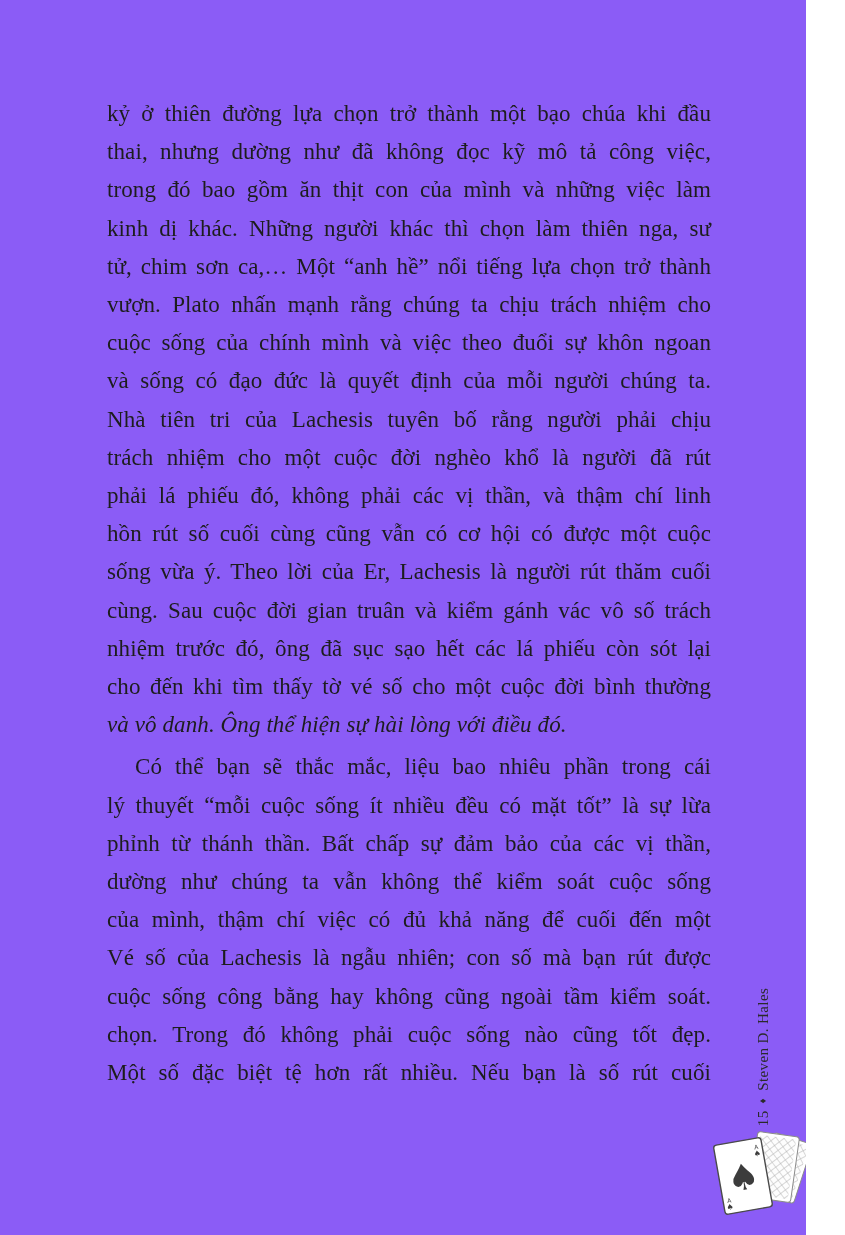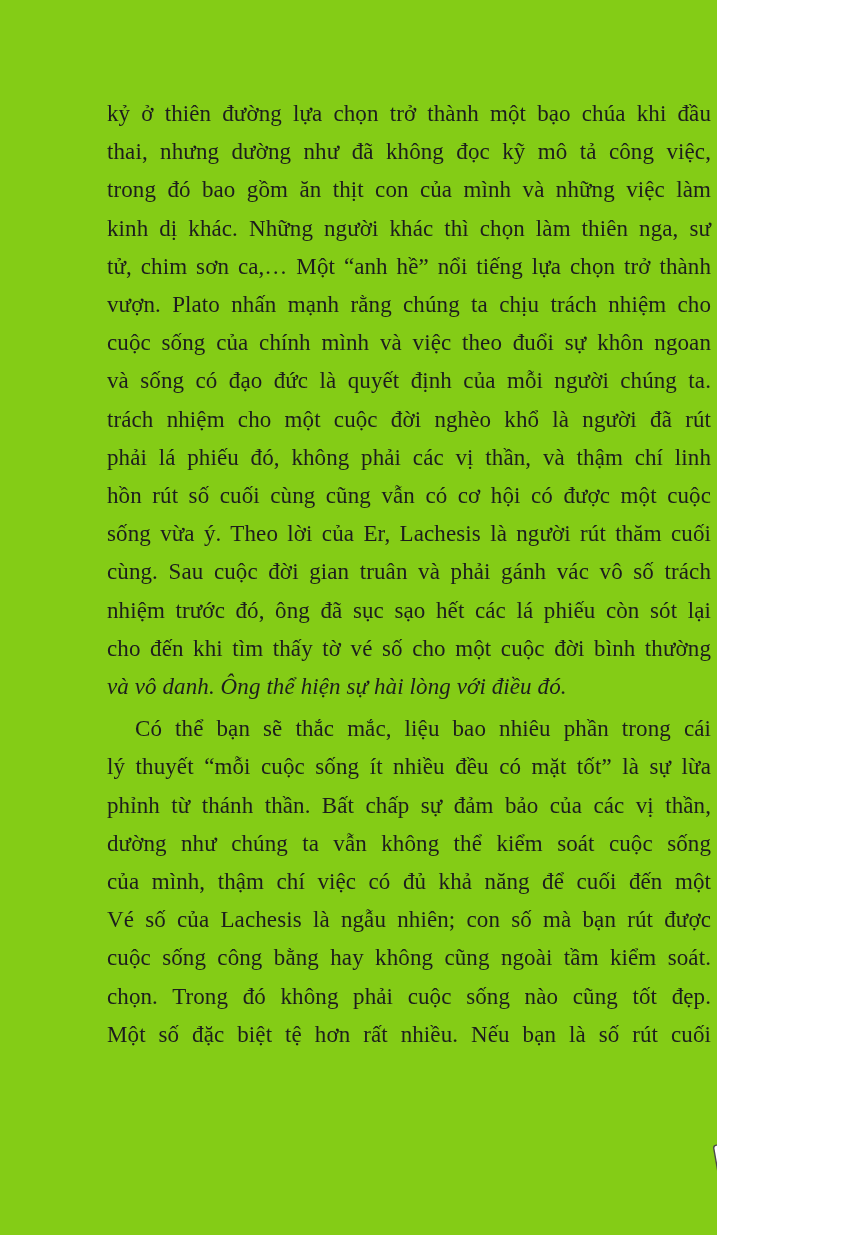--- a/index.html
+++ b/index.html
@@ -2,23 +2,23 @@
 <html><head>
 <meta charset="utf-8">
 <style>
   html, body {
     margin: 0;
     padding: 0;
     background: #ffffff;
   }
   .page {
     position: relative;
-    width: 717px;
+    width: 806px;
     height: 1235px;
-    background: #84cc16;
+    background: #8b5cf6;
     font-family: "Liberation Serif", "DejaVu Serif", serif;
     color: #1d1d1d;
     overflow: hidden;
   }
   .text-block {
     position: absolute;
     left: 107px;
     top: 95px;
     width: 604px;
     font-size: 23px;
@@ -73,25 +73,26 @@
   <main class="text-block">
       <div class="paragraph">
         <div class="line">kỷ ở thiên đường lựa chọn trở thành một bạo chúa khi đầu</div>
         <div class="line">thai, nhưng dường như đã không đọc kỹ mô tả công việc,</div>
         <div class="line">trong đó bao gồm ăn thịt con của mình và những việc làm</div>
         <div class="line">kinh dị khác. Những người khác thì chọn làm thiên nga, sư</div>
         <div class="line">tử, chim sơn ca,… Một “anh hề” nổi tiếng lựa chọn trở thành</div>
         <div class="line">vượn. Plato nhấn mạnh rằng chúng ta chịu trách nhiệm cho</div>
         <div class="line">cuộc sống của chính mình và việc theo đuổi sự khôn ngoan</div>
         <div class="line">và sống có đạo đức là quyết định của mỗi người chúng ta.</div>
+        <div class="line">Nhà tiên tri của Lachesis tuyên bố rằng người phải chịu</div>
         <div class="line">trách nhiệm cho một cuộc đời nghèo khổ là người đã rút</div>
         <div class="line">phải lá phiếu đó, không phải các vị thần, và thậm chí linh</div>
         <div class="line">hồn rút số cuối cùng cũng vẫn có cơ hội có được một cuộc</div>
         <div class="line">sống vừa ý. Theo lời của Er, Lachesis là người rút thăm cuối</div>
-        <div class="line">cùng. Sau cuộc đời gian truân và phải gánh vác vô số trách</div>
+        <div class="line">cùng. Sau cuộc đời gian truân và kiểm gánh vác vô số trách</div>
         <div class="line">nhiệm trước đó, ông đã sục sạo hết các lá phiếu còn sót lại</div>
         <div class="line">cho đến khi tìm thấy tờ vé số cho một cuộc đời bình thường</div>
         <div class="line flush-last">và vô danh. Ông thể hiện sự hài lòng với điều đó.</div>
       </div>
       <div class="paragraph">
         <div class="line indent">Có thể bạn sẽ thắc mắc, liệu bao nhiêu phần trong cái</div>
         <div class="line">lý thuyết “mỗi cuộc sống ít nhiều đều có mặt tốt” là sự lừa</div>
         <div class="line">phỉnh từ thánh thần. Bất chấp sự đảm bảo của các vị thần,</div>
         <div class="line">dường như chúng ta vẫn không thể kiểm soát cuộc sống</div>
         <div class="line">của mình, thậm chí việc có đủ khả năng để cuối đến một</div>

